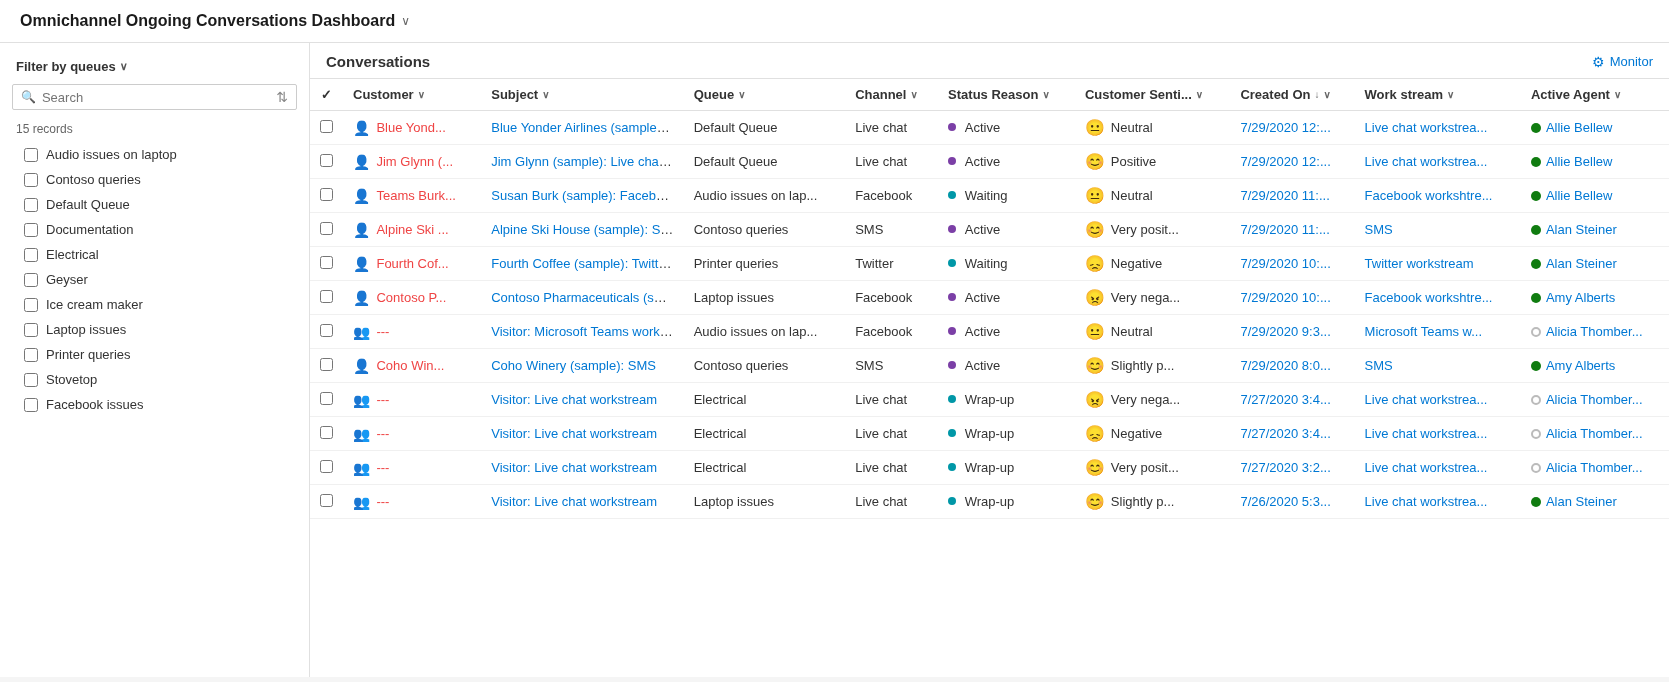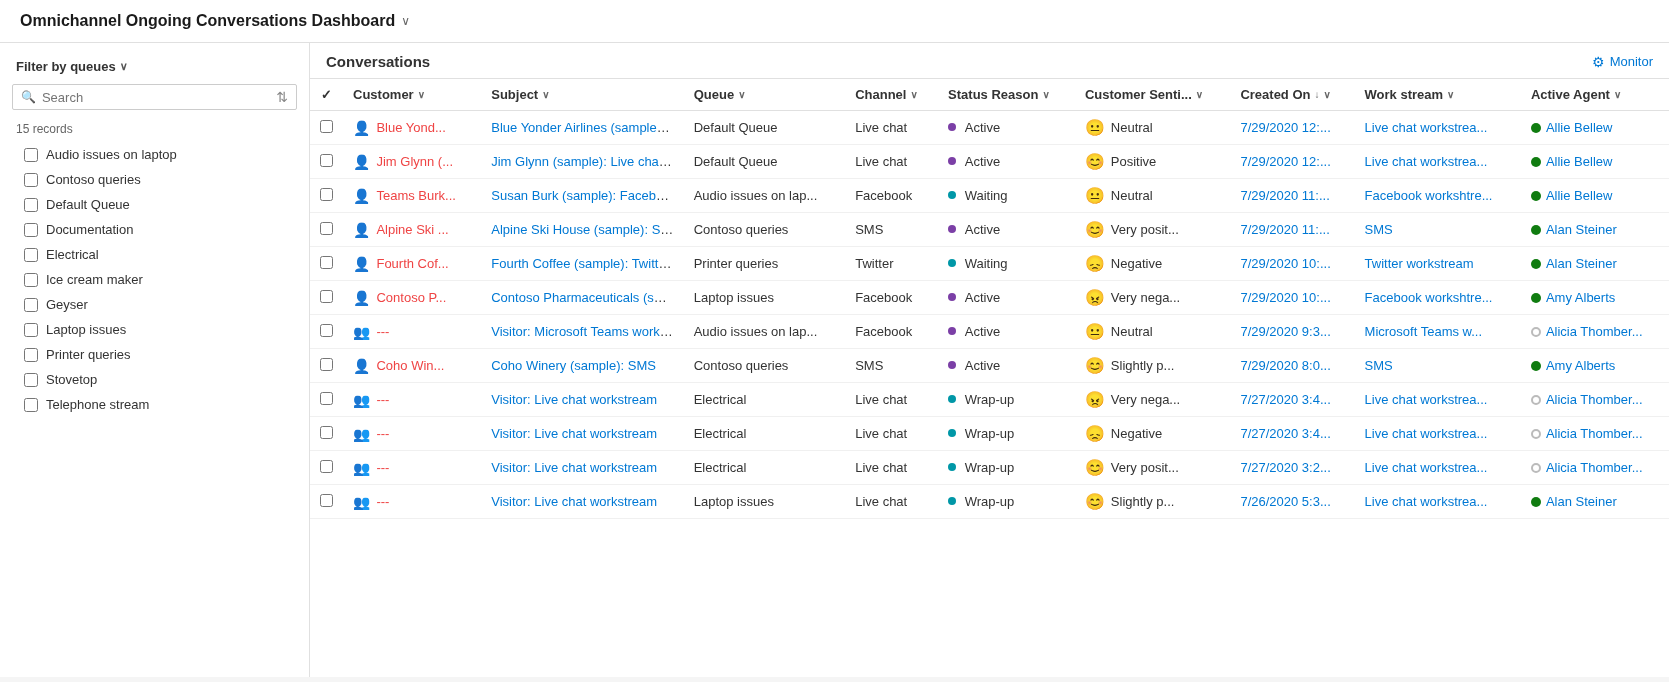--- a/index.html
+++ b/index.html
@@ -245,41 +245,41 @@
         <div class="queue-item">
       <input type="checkbox" style="">
       <span class="queue-label">Documentation</span>
     </div>
         <div class="queue-item">
       <input type="checkbox" style="">
       <span class="queue-label">Electrical</span>
     </div>
         <div class="queue-item">
       <input type="checkbox" style="">
+      <span class="queue-label">Geyser</span>
+    </div>
+        <div class="queue-item">
+      <input type="checkbox" style="">
       <span class="queue-label">Ice cream maker</span>
     </div>
         <div class="queue-item">
       <input type="checkbox" style="">
-      <span class="queue-label">Geyser</span>
-    </div>
-        <div class="queue-item">
-      <input type="checkbox" style="">
       <span class="queue-label">Laptop issues</span>
     </div>
         <div class="queue-item">
       <input type="checkbox" style="">
       <span class="queue-label">Printer queries</span>
     </div>
         <div class="queue-item">
       <input type="checkbox" style="">
       <span class="queue-label">Stovetop</span>
     </div>
         <div class="queue-item">
       <input type="checkbox" style="">
-      <span class="queue-label">Telephone stream</span>
+      <span class="queue-label">Facebook issues</span>
     </div>
       </div>
   </div>
 
   <div class="main-content">
     <div class="conversations-header">
       <span class="conversations-title">Conversations</span>
       <div class="monitor-btn">
         <span class="monitor-icon">⚙</span>
         <span>Monitor</span>

